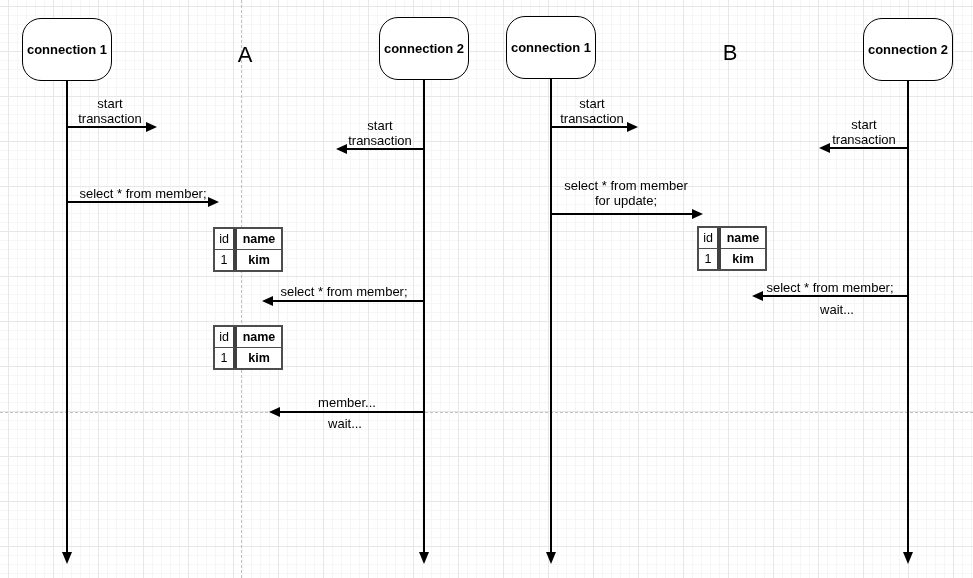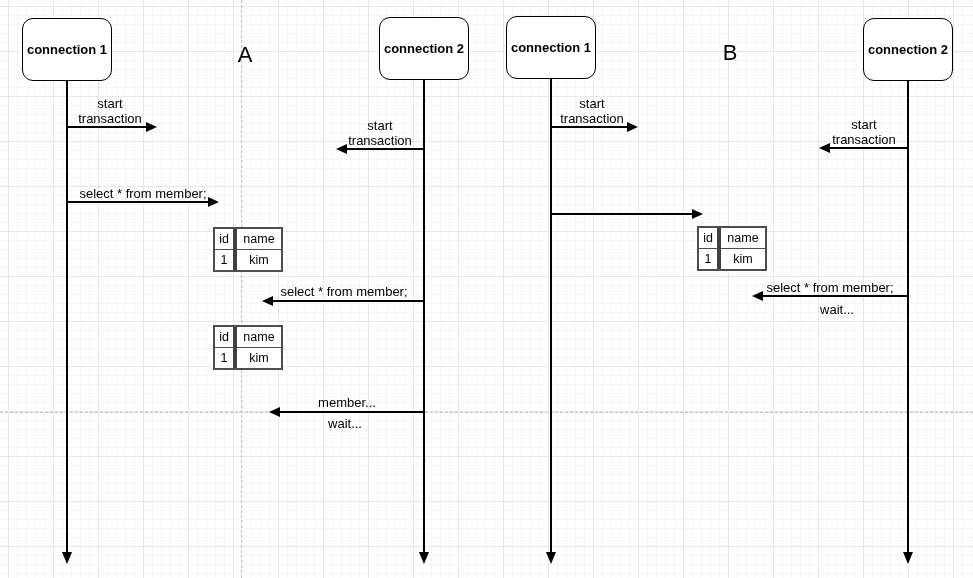--- a/index.html
+++ b/index.html
@@ -22,21 +22,21 @@
   .page-divider-v {
     position: absolute; left: 241px; top: 0; height: 578px; width: 0;
     border-left: 1px dashed #c2c2c2; z-index: 1;
   }
   .page-divider-h {
     position: absolute; left: 0; top: 412px; width: 973px; height: 0;
     border-top: 1px dashed #c2c2c2; z-index: 1;
   }
   .actor {
     position: absolute; width: 90px; height: 63px;
-    background: #ffffff; border: 1.5px solid #000000; border-radius: 11px;
+    background: #ffffff; border: 1.5px solid #000000; border-radius: 19px;
     display: flex; align-items: center; justify-content: center;
     font-size: 13px; font-weight: bold; box-sizing: border-box;
     z-index: 3; white-space: nowrap;
   }
   .lifeline {
     position: absolute; width: 2px; background: #000000; z-index: 2;
   }
   .hline {
     position: absolute; height: 2px; background: #000000; z-index: 2;
   }
@@ -58,21 +58,21 @@
     position: absolute; display: grid;
     grid-template-columns: 22px 44px; grid-template-rows: 21px 20px;
     background: #ffffff; border: 2px solid #4d4d4d;
     font-size: 12.5px; z-index: 3;
   }
   .rtable .cell {
     display: flex; align-items: center; justify-content: center;
     border-right: 4px solid #404040; border-bottom: 1px solid #4d4d4d;
     box-sizing: border-box; white-space: nowrap;
   }
-  .rtable .cell.last-col { border-right: none; }
+  .rtable .cell.last-col { border-right: none; font-weight: bold; }
   .rtable .cell.last-row { border-bottom: none; }
 </style>
 </head>
 <body>
 
 <div class="canvas">
 
   <div class="page-divider-v"></div>
   <div class="page-divider-h"></div>
 
@@ -160,20 +160,24 @@
   <div class="hline" style="left:551px; top:126px; width:78px;"></div>
   <div class="ah ah-right" style="left:627px; top:122px;"></div>
 
   <div class="msg-label" style="left:864px; top:117px;">
     <span>start</span>
     <span>transaction</span>
   </div>
   <div class="hline" style="left:830px; top:147px; width:78px;"></div>
   <div class="ah ah-left" style="left:819px; top:143px;"></div>
 
+  <div class="msg-label" style="left:626px; top:178px;">
+    <span>select * from member</span>
+    <span>for update;</span>
+  </div>
   <div class="hline" style="left:551px; top:213px; width:143px;"></div>
   <div class="ah ah-right" style="left:692px; top:209px;"></div>
 
   <div class="rtable" style="left:697px; top:226px;">
     <div class="cell">id</div>
     <div class="cell last-col">name</div>
     <div class="cell last-row">1</div>
     <div class="cell last-col last-row">kim</div>
   </div>
 

